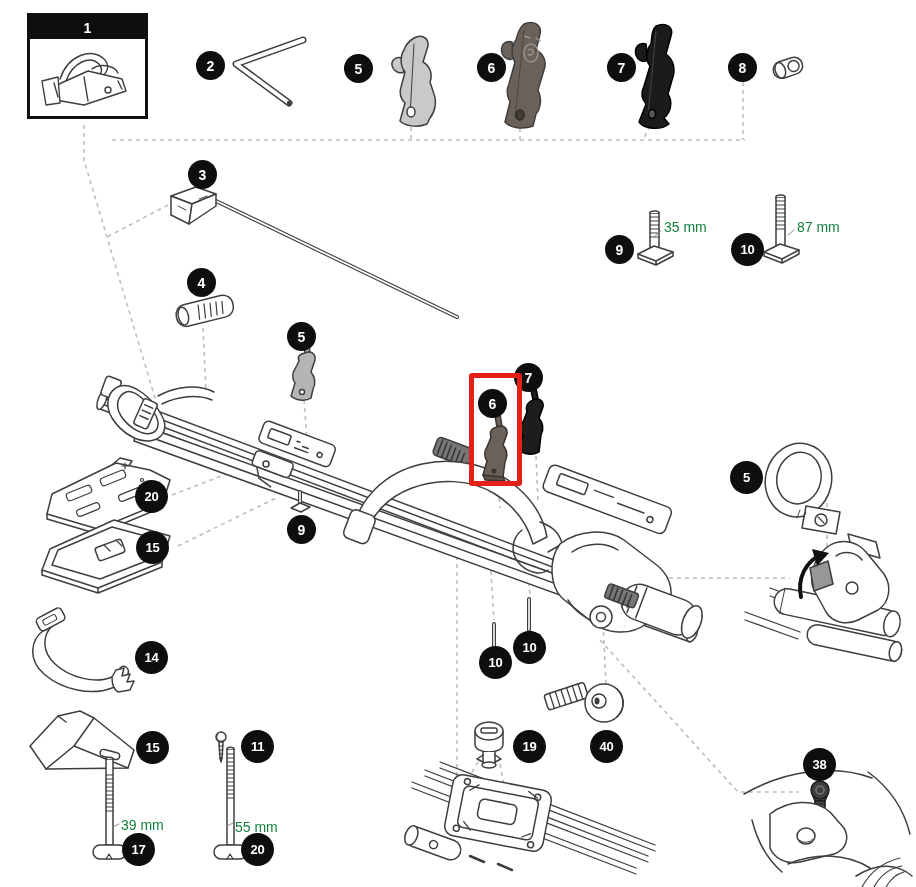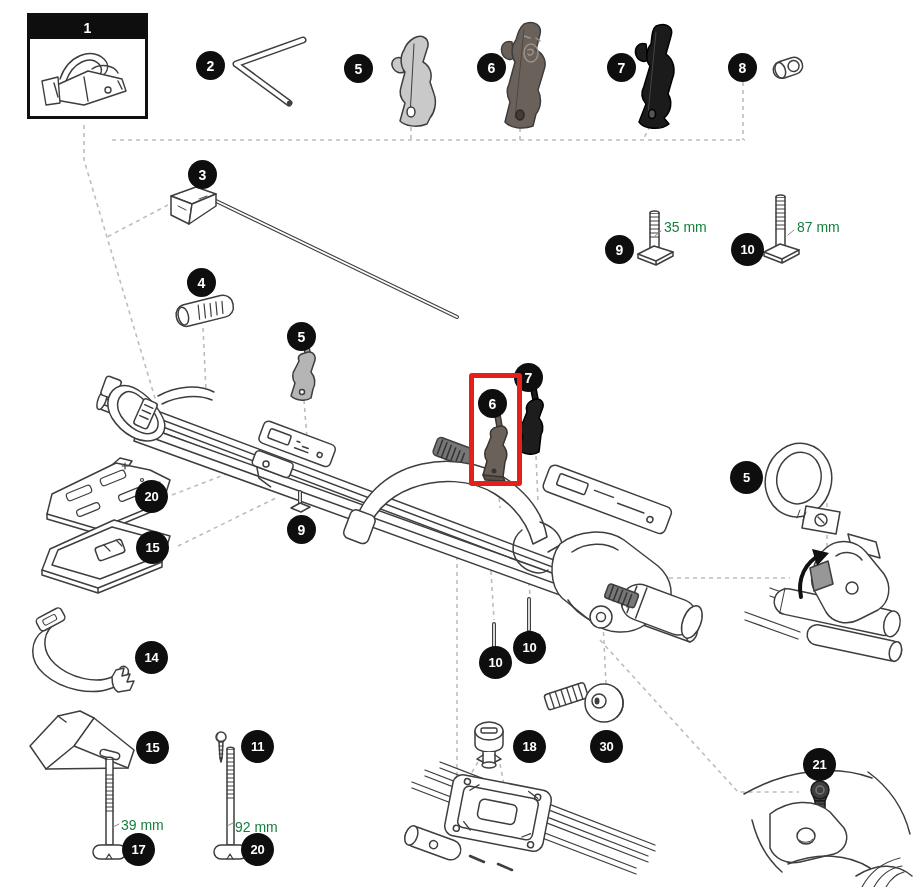--- a/index.html
+++ b/index.html
@@ -411,24 +411,24 @@
   <div class="badge" style="left:478px;top:389px;z-index:7">6</div>
   <div class="badge wide" style="left:730px;top:461px">5</div>
   <div class="badge wide" style="left:135px;top:480px">20</div>
   <div class="badge" style="left:287px;top:515px">9</div>
   <div class="badge wide" style="left:136px;top:531px">15</div>
   <div class="badge wide" style="left:513px;top:631px">10</div>
   <div class="badge wide" style="left:479px;top:646px">10</div>
   <div class="badge wide" style="left:135px;top:641px">14</div>
   <div class="badge wide" style="left:136px;top:731px">15</div>
   <div class="badge wide" style="left:241px;top:730px">11</div>
-  <div class="badge wide" style="left:513px;top:730px">18</div>
-  <div class="badge wide" style="left:590px;top:730px">30</div>
+  <div class="badge wide" style="left:513px;top:730px">19</div>
+  <div class="badge wide" style="left:590px;top:730px">40</div>
   <div class="badge wide" style="left:122px;top:833px">17</div>
   <div class="badge wide" style="left:241px;top:833px">20</div>
-  <div class="badge wide" style="left:803px;top:748px">21</div>
+  <div class="badge wide" style="left:803px;top:748px">38</div>
 
   <div class="dim" style="left:664px;top:219px">35 mm</div>
   <div class="dim" style="left:797px;top:219px">87 mm</div>
   <div class="dim" style="left:121px;top:817px">39 mm</div>
-  <div class="dim" style="left:235px;top:819px">92 mm</div>
+  <div class="dim" style="left:235px;top:819px">55 mm</div>
 
 </div>
 
 </body></html>

